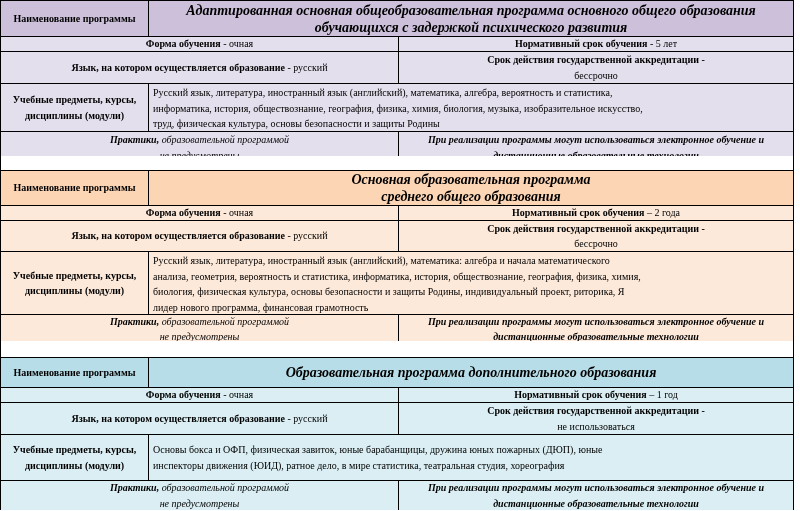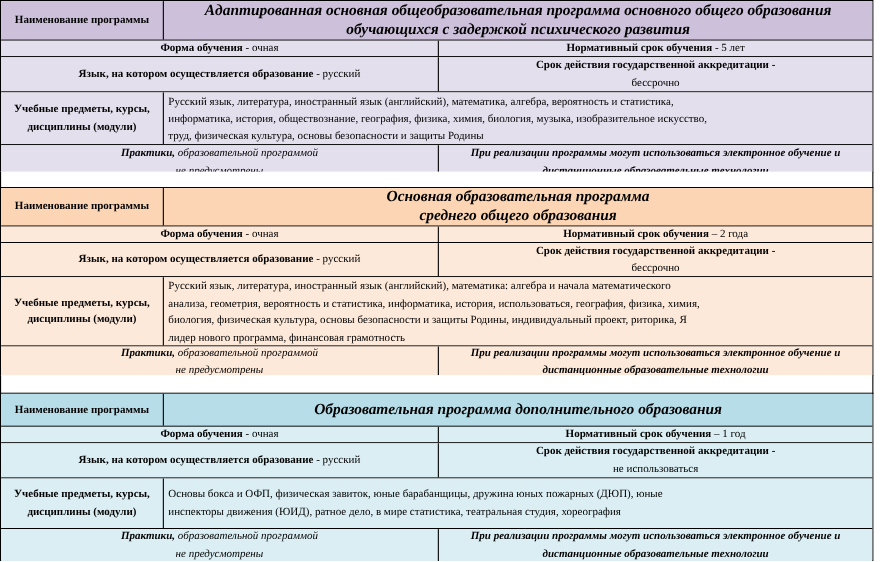--- a/index.html
+++ b/index.html
@@ -99,21 +99,21 @@
     </div>
     <div class="cell half2">
       <span class="b">Срок действия государственной аккредитации -</span>
       <span>бессрочно</span>
     </div>
   </div>
   <div class="row body" style="height:63px;">
     <div class="cell subj-label b">Учебные предметы, курсы, дисциплины (модули)</div>
     <div class="cell flex1 left">
       <span>Русский язык, литература, иностранный язык (английский), математика: алгебра и начала математического</span>
-      <span>анализа, геометрия, вероятность и статистика, информатика, история, использоваться, география, физика, химия,</span>
+      <span>анализа, геометрия, вероятность и статистика, информатика, история, обществознание, география, физика, химия,</span>
       <span>биология, физическая культура, основы безопасности и защиты Родины, индивидуальный проект, риторика, Я</span>
       <span>лидер нового программа, финансовая грамотность</span>
     </div>
   </div>
   <div class="row body" style="height:28px;">
     <div class="cell half1">
       <span><span class="b">Практики,</span><span> образовательной программой</span></span>
       <span>не предусмотрены</span>
     </div>
     <div class="cell half2 b" style="padding:0 6px;">При реализации программы могут использоваться электронное обучение и дистанционные образовательные технологии</div>

